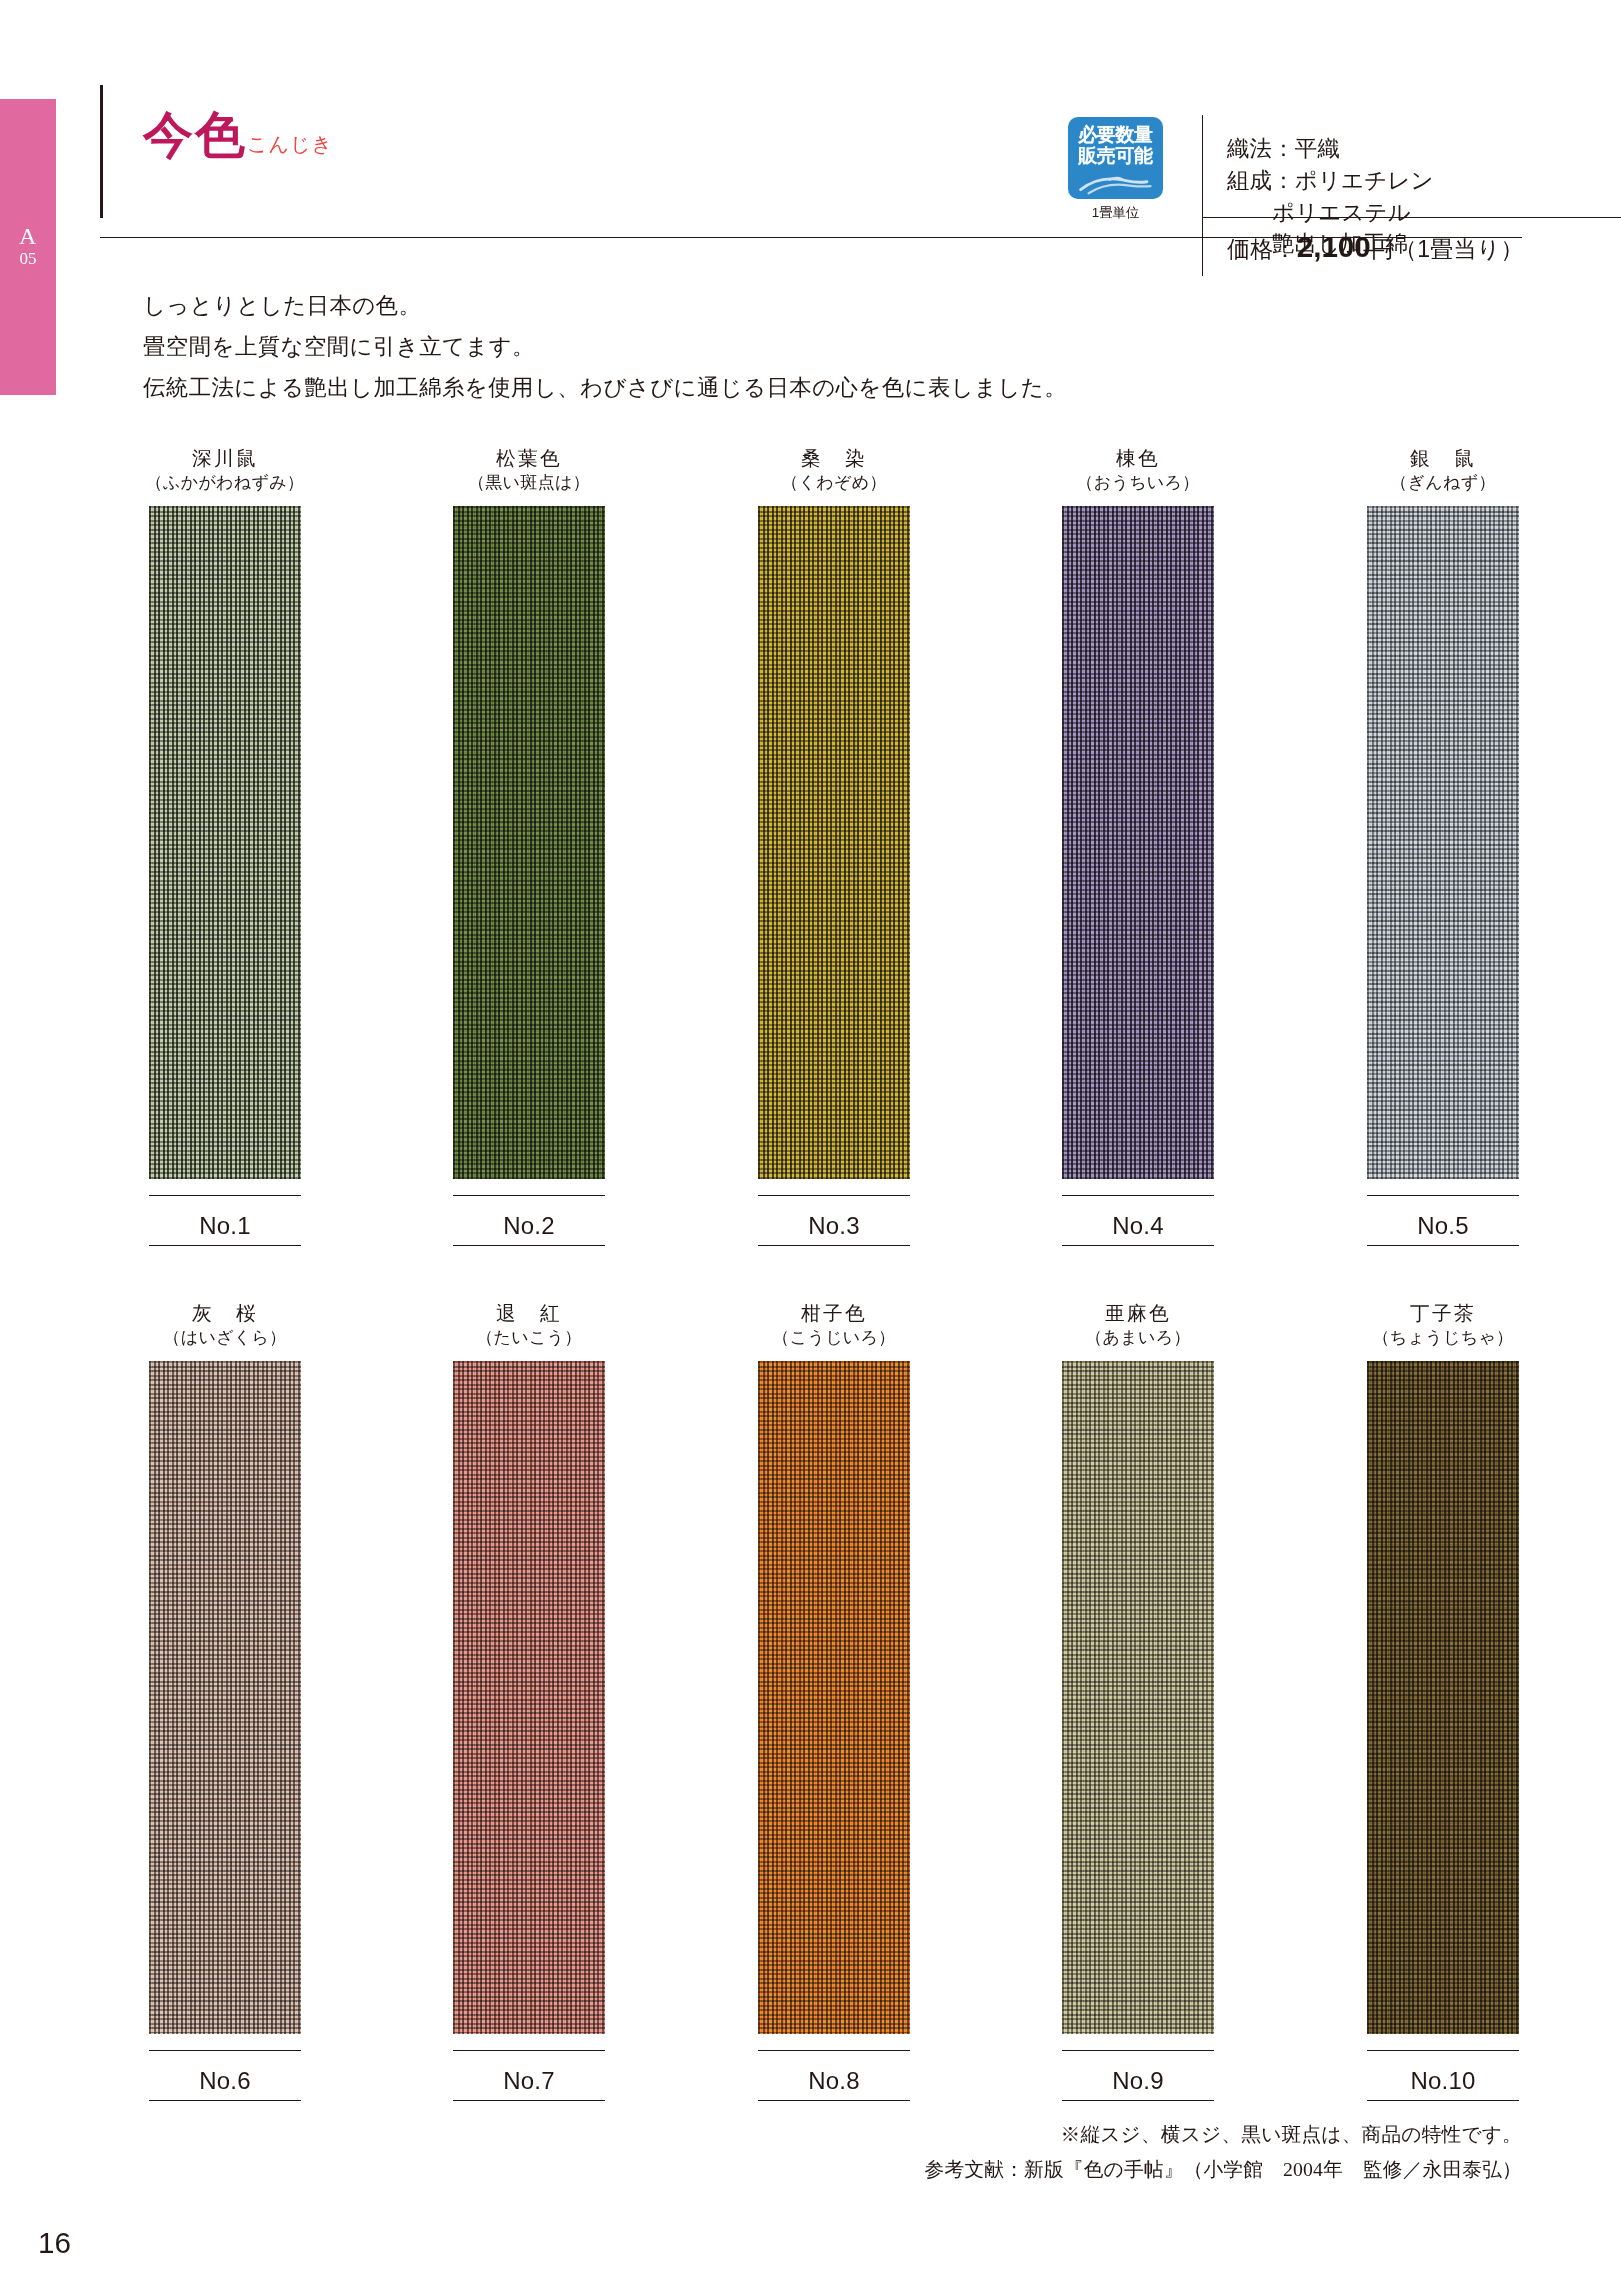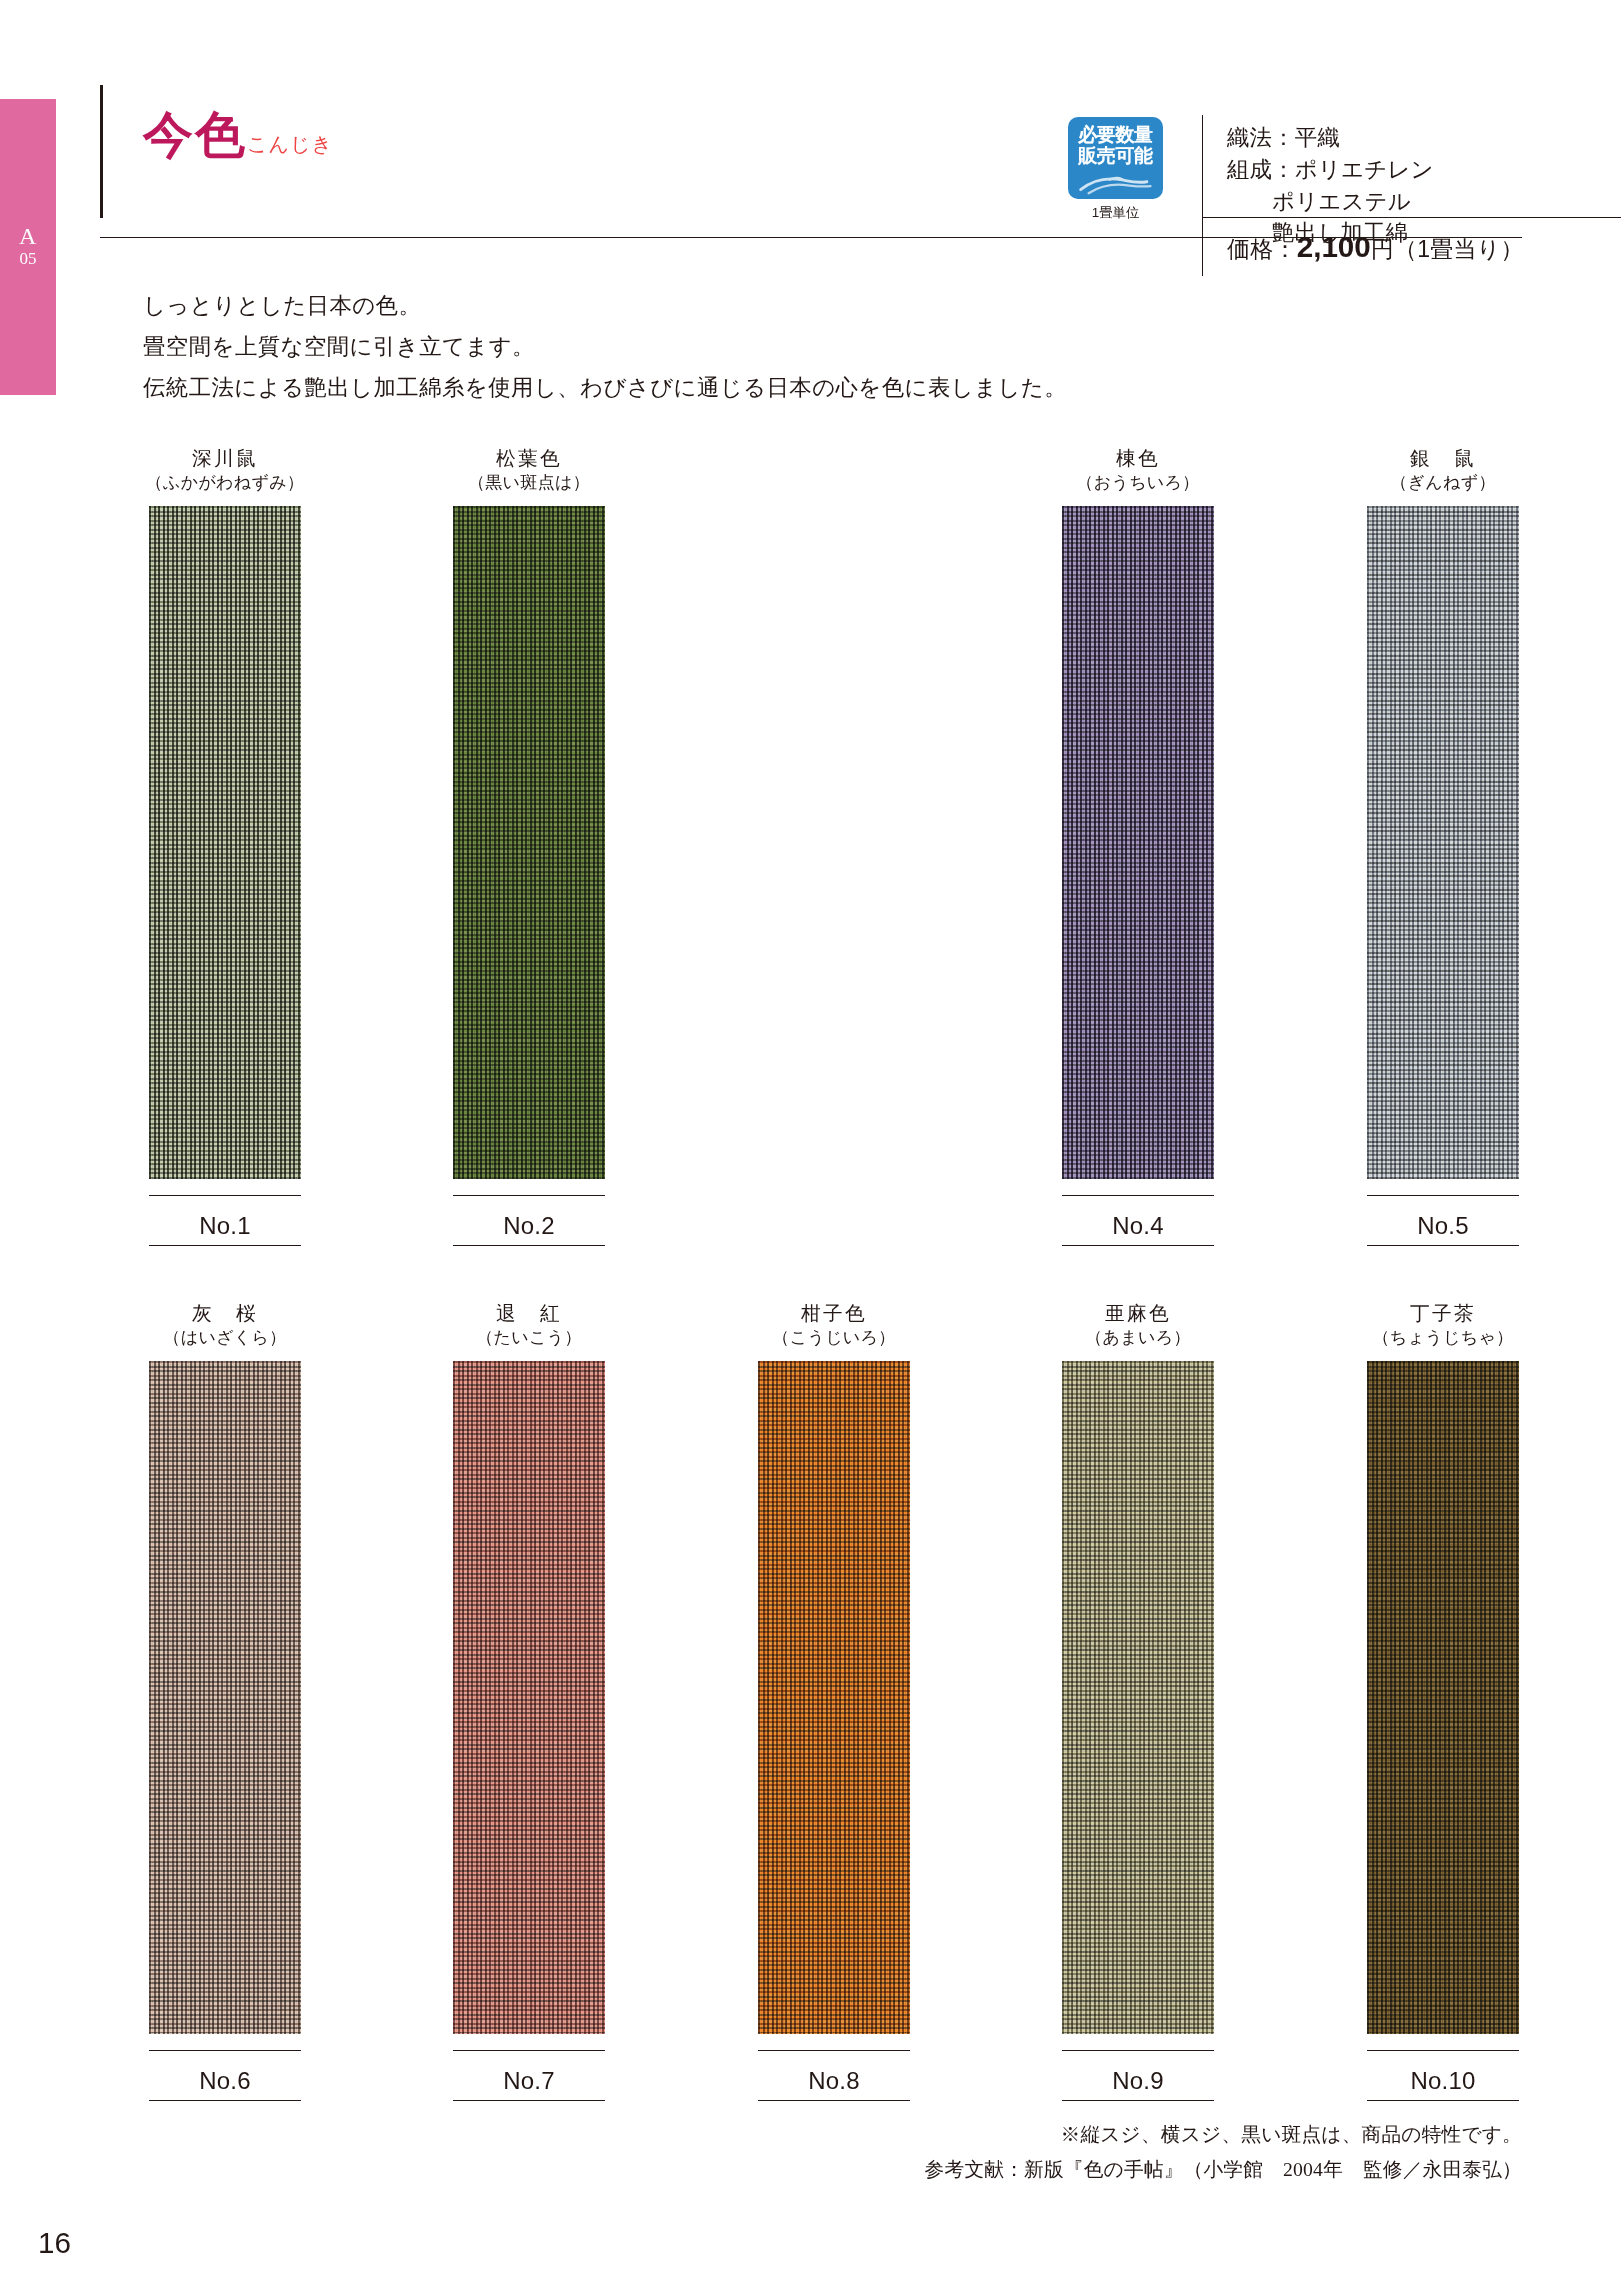--- a/index.html
+++ b/index.html
@@ -67,21 +67,21 @@
   .badge-caption{
     font-size:13.4px;margin-top:4.5px;color:#231815;
     font-family:"Liberation Sans","DejaVu Sans",sans-serif;
   }
 
   
   .spec-divider{
     position:absolute;left:1102px;top:52px;width:0.9px;height:161px;background:#231815;
   }
   .spec{
-    position:absolute;left:1127px;top:59px;width:322px;
+    position:absolute;left:1127px;top:70px;width:322px;
     font-family:"Liberation Sans","DejaVu Sans",sans-serif;
   }
   .spec-row{font-size:22.4px;line-height:1.42;letter-spacing:.01em;color:#231815;white-space:pre;}
   .spec-indent{padding-left:45px;}
   .price-rule{
     position:absolute;left:1102px;top:154px;width:421px;height:0.9px;background:#231815;
   }
   .price{
     position:absolute;left:1127px;top:167px;
     font-family:"Liberation Sans","DejaVu Sans",sans-serif;
@@ -216,20 +216,31 @@
         <div class="cell-name">松葉色</div>
         <div class="cell-kana">（黒い斑点は）</div>
         <div class="swatch">
           <div class="weave" style="background: repeating-linear-gradient(90deg, rgb(47, 58, 35) 0px, rgb(47, 58, 35) 1.8px, rgb(124, 145, 80) 1.8px, rgb(124, 145, 80) 4.5px), repeating-linear-gradient(0deg, rgba(0, 0, 0, 0.4) 0px, rgba(0, 0, 0, 0.4) 1.8px, rgba(255, 255, 255, 0.3) 1.8px, rgba(255, 255, 255, 0.3) 4.5px); background-blend-mode: multiply, normal;"></div>
           <div class="weave" style="background: repeating-linear-gradient(0deg, rgba(86, 104, 58, 0.4) 0px, rgba(86, 104, 58, 0.4) 2.7px, transparent 2.7px, transparent 6.3px), repeating-linear-gradient(90deg, rgba(0, 0, 0, 0.18) 0px, rgba(0, 0, 0, 0.18) 0.9px, transparent 0.9px, transparent 3.6px); mix-blend-mode: overlay;"></div>
         </div>
         <div class="numbox">
           <span>No.2</span>
         </div>
       </div>
+      <div class="cell" style="left: 733px;">
+        <div class="cell-name">桑　染</div>
+        <div class="cell-kana">（くわぞめ）</div>
+        <div class="swatch">
+          <div class="weave" style="background: repeating-linear-gradient(90deg, rgb(75, 67, 38) 0px, rgb(75, 67, 38) 1.8px, rgb(208, 184, 63) 1.8px, rgb(208, 184, 63) 4.5px), repeating-linear-gradient(0deg, rgba(0, 0, 0, 0.4) 0px, rgba(0, 0, 0, 0.4) 1.8px, rgba(255, 255, 255, 0.3) 1.8px, rgba(255, 255, 255, 0.3) 4.5px); background-blend-mode: multiply, normal;"></div>
+          <div class="weave" style="background: repeating-linear-gradient(0deg, rgba(154, 138, 48, 0.4) 0px, rgba(154, 138, 48, 0.4) 2.7px, transparent 2.7px, transparent 6.3px), repeating-linear-gradient(90deg, rgba(0, 0, 0, 0.18) 0px, rgba(0, 0, 0, 0.18) 0.9px, transparent 0.9px, transparent 3.6px); mix-blend-mode: overlay;"></div>
+        </div>
+        <div class="numbox">
+          <span>No.3</span>
+        </div>
+      </div>
       <div class="cell" style="left: 1037px;">
         <div class="cell-name">棟色</div>
         <div class="cell-kana">（おうちいろ）</div>
         <div class="swatch">
           <div class="weave" style="background: repeating-linear-gradient(90deg, rgb(57, 50, 70) 0px, rgb(57, 50, 70) 1.8px, rgb(168, 155, 189) 1.8px, rgb(168, 155, 189) 4.5px), repeating-linear-gradient(0deg, rgba(0, 0, 0, 0.4) 0px, rgba(0, 0, 0, 0.4) 1.8px, rgba(255, 255, 255, 0.3) 1.8px, rgba(255, 255, 255, 0.3) 4.5px); background-blend-mode: multiply, normal;"></div>
           <div class="weave" style="background: repeating-linear-gradient(0deg, rgba(111, 102, 133, 0.4) 0px, rgba(111, 102, 133, 0.4) 2.7px, transparent 2.7px, transparent 6.3px), repeating-linear-gradient(90deg, rgba(0, 0, 0, 0.18) 0px, rgba(0, 0, 0, 0.18) 0.9px, transparent 0.9px, transparent 3.6px); mix-blend-mode: overlay;"></div>
         </div>
         <div class="numbox">
           <span>No.4</span>
         </div>

